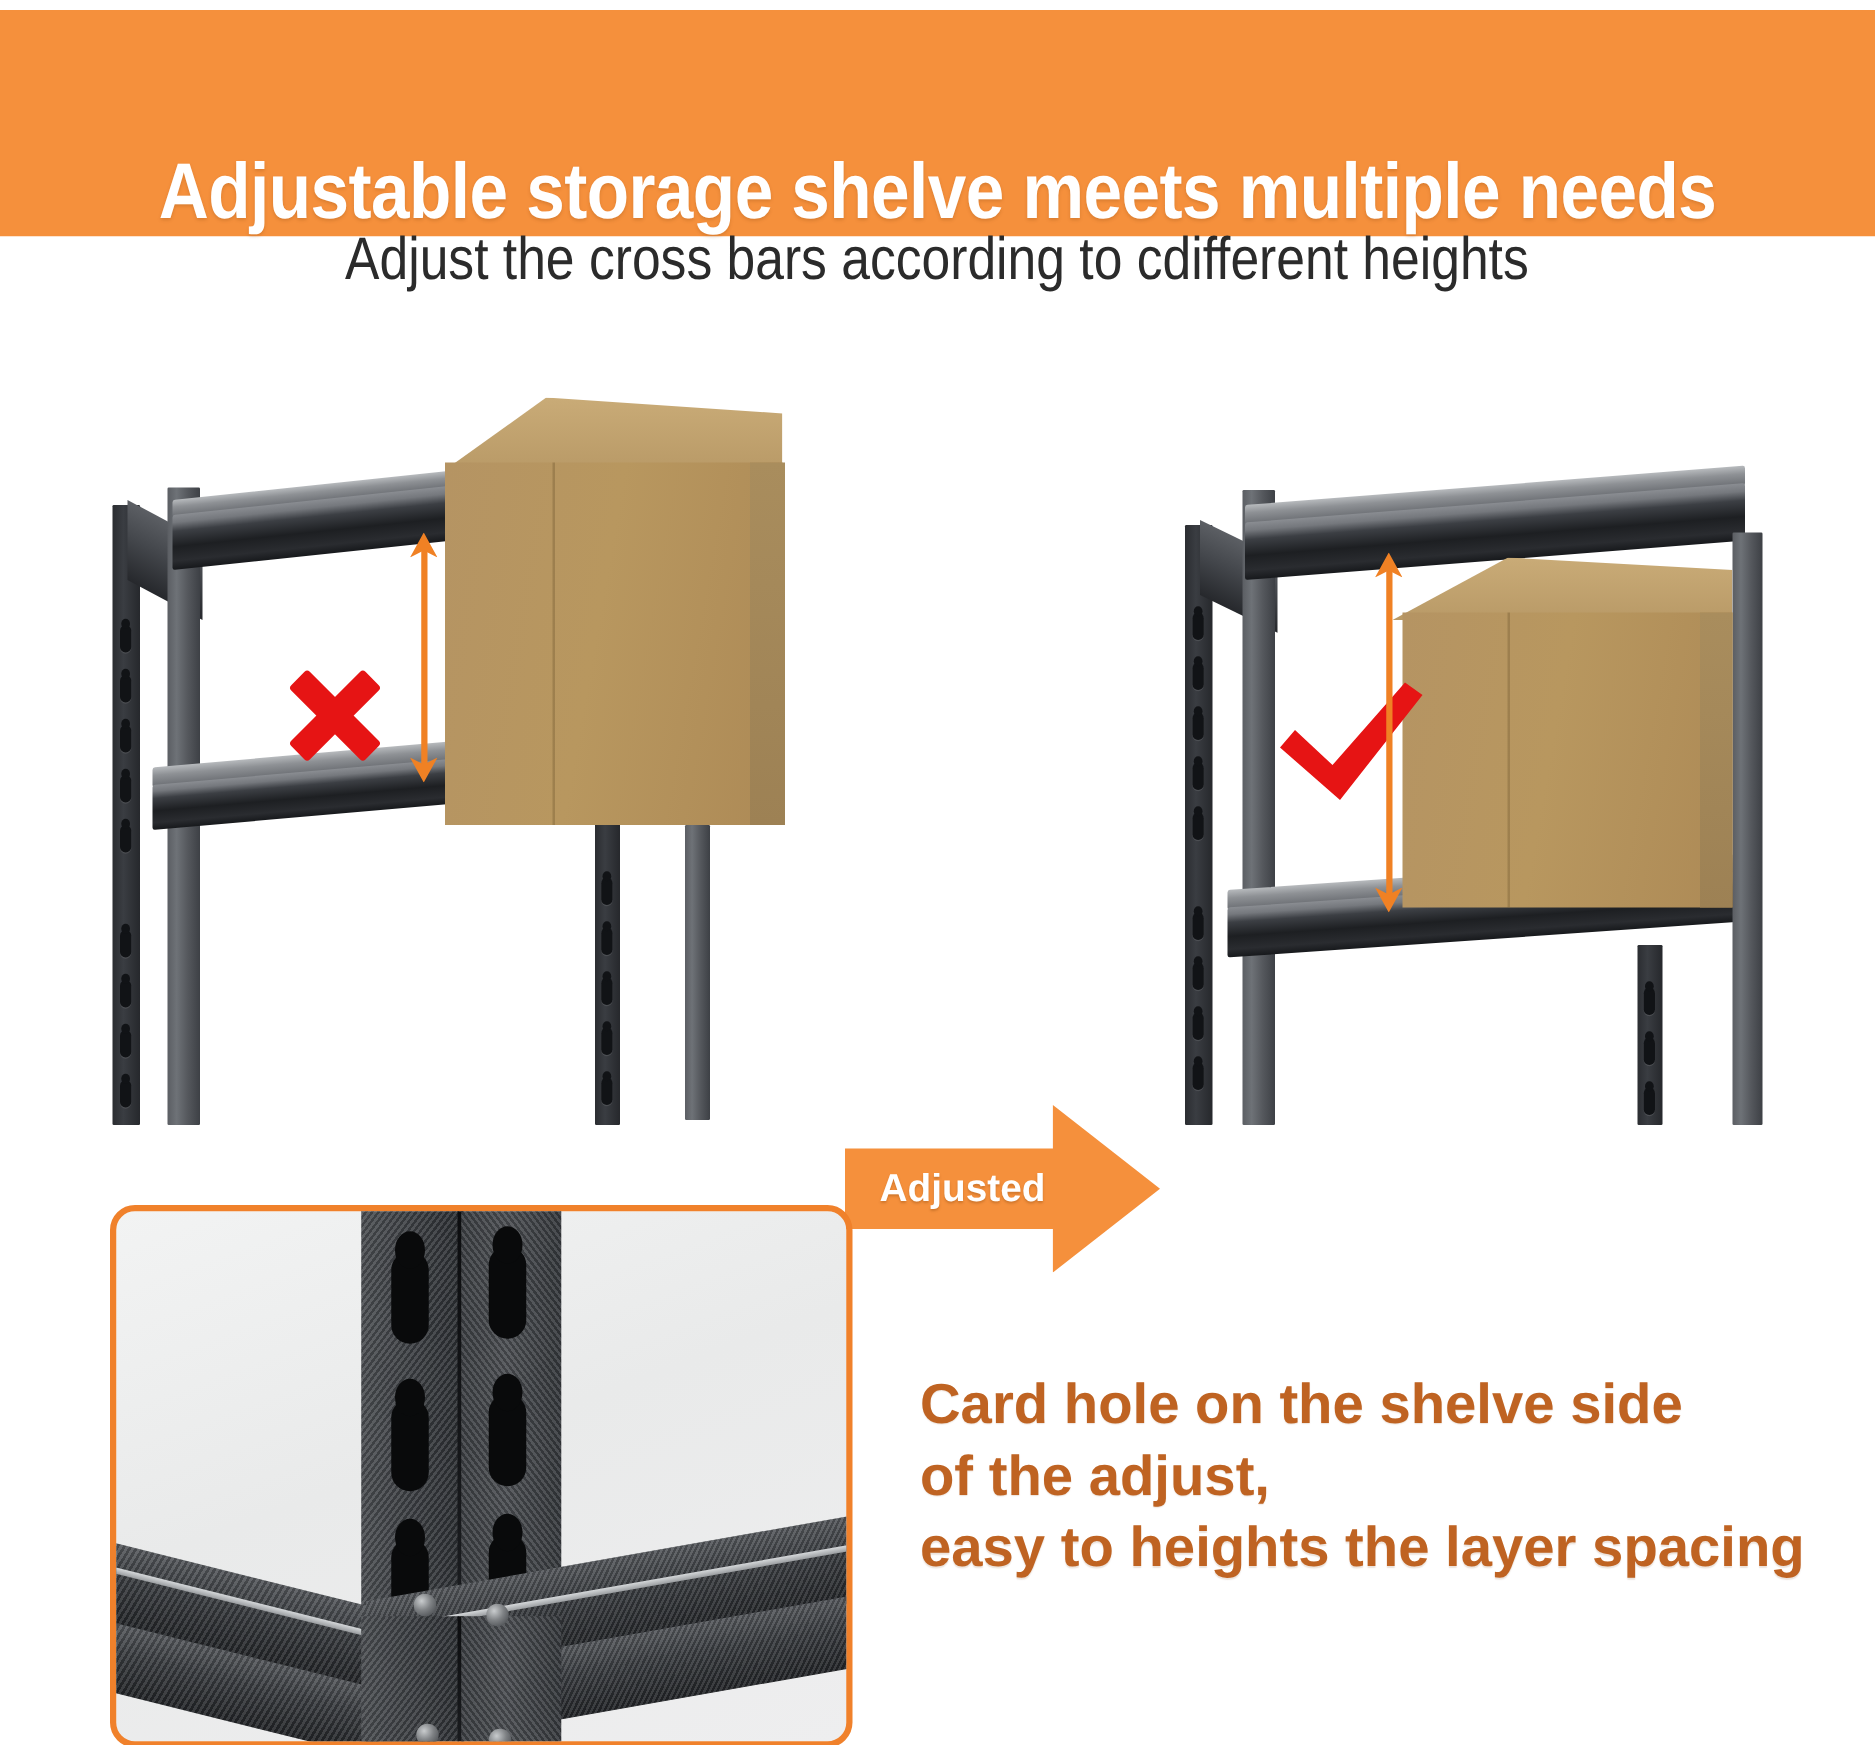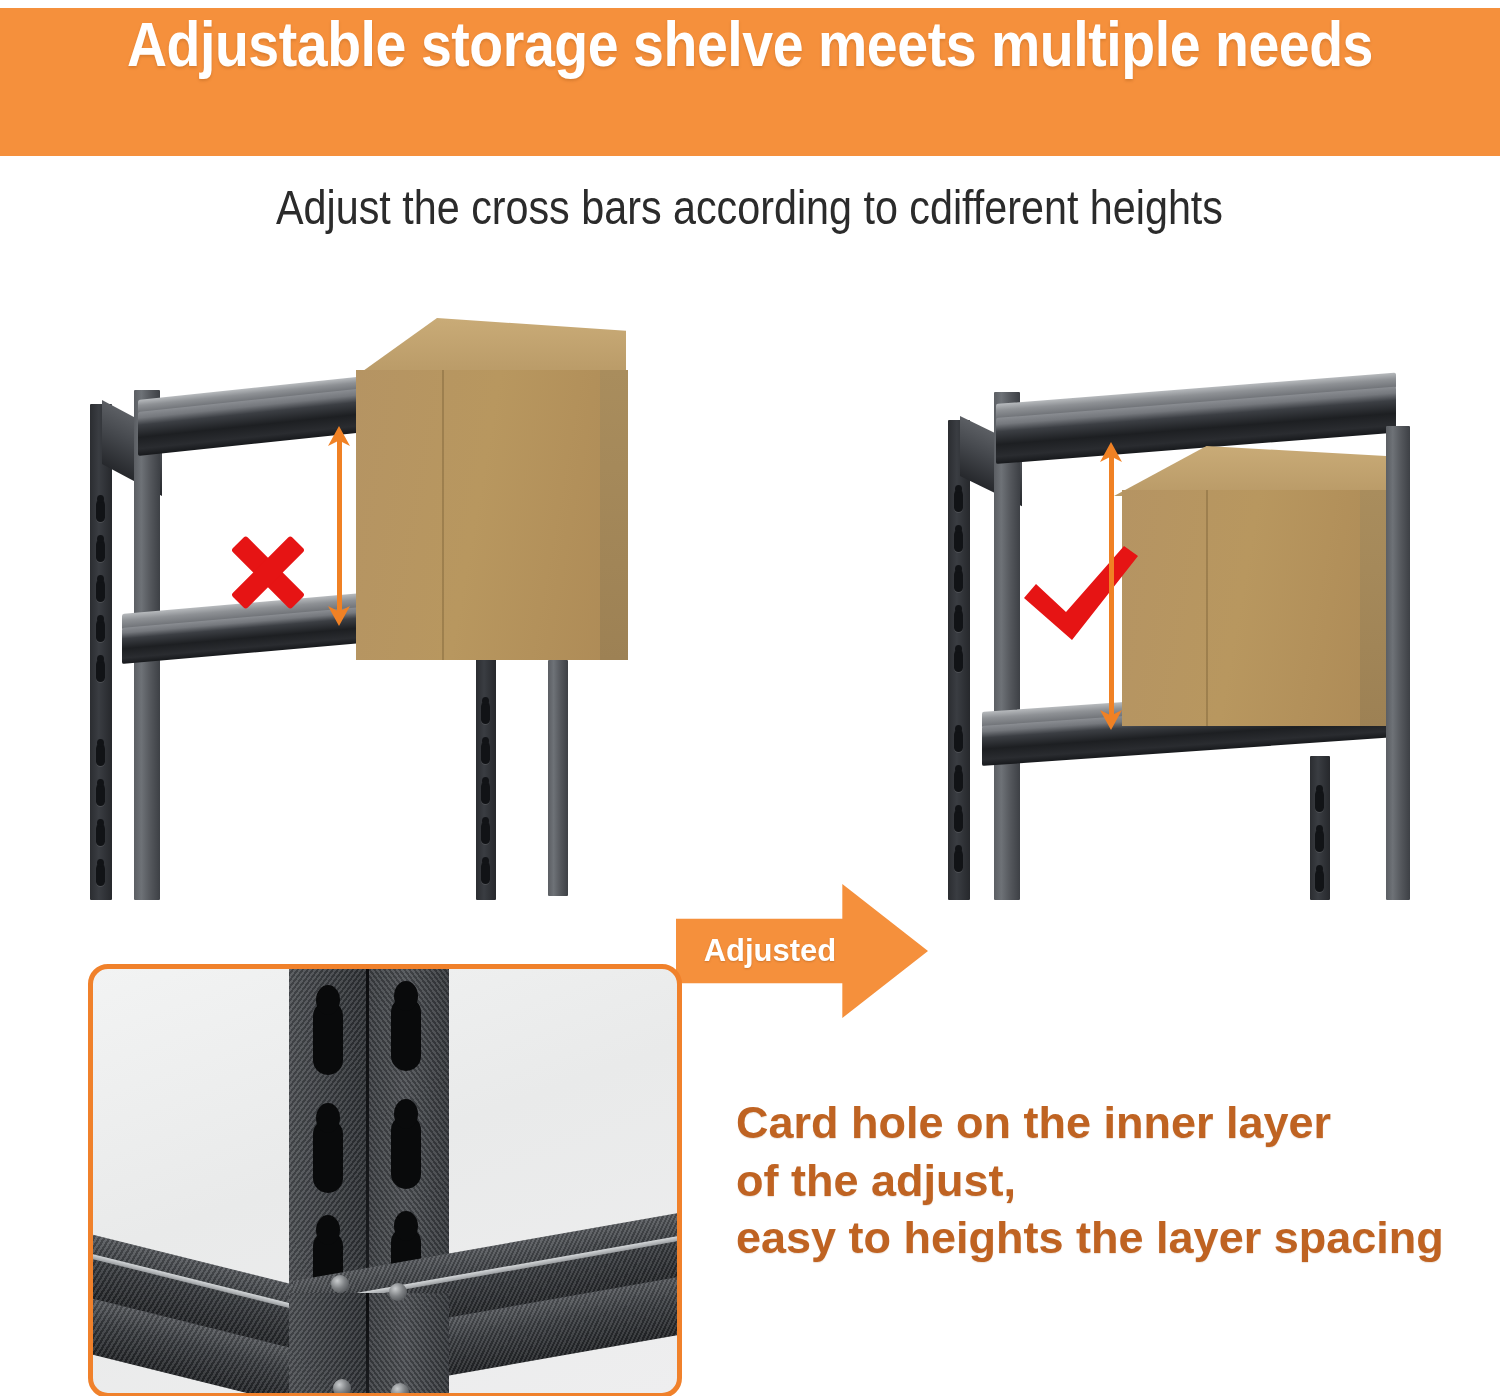--- a/index.html
+++ b/index.html
@@ -6,23 +6,23 @@
   body{
     width:1500px;height:1396px;
     background:#ffffff;
     font-family:"Liberation Sans","DejaVu Sans",sans-serif;
     overflow:hidden;position:relative;
   }
   .page{position:relative;width:1500px;height:1396px;background:#fff;}
 
   
   .banner{
-    position:absolute;left:0;top:8px;width:1500px;height:148px;
+    position:absolute;left:0;top:8px;width:1500px;height:181px;
     background:#F5903C;
-    display:flex;align-items:flex-start;justify-content:center;
+    display:flex;align-items:flex-end;justify-content:center;
   }
   .banner-title{
     color:#ffffff;
     font-size:63px;
     font-weight:bold;
     letter-spacing:-0.5px;
     transform:scaleX(0.88);
     transform-origin:center center;
     white-space:nowrap;
     text-shadow:0 2px 3px rgba(120,60,10,.22);
@@ -359,18 +359,18 @@
     <div class="ph-col-edge" style="left:273px;top:324px;width:5px;height:110px;"></div>
     <div class="ph-col-faceR" style="left:276px;top:324px;width:80px;height:110px;"></div>
 
     <div class="ph-bolt" style="left:238px;top:306px;"></div>
     <div class="ph-bolt" style="left:296px;top:314px;"></div>
     <div class="ph-bolt" style="left:240px;top:410px;"></div>
     <div class="ph-bolt" style="left:298px;top:414px;"></div>
   </div>
 
   <div class="caption">
-    <div>Card hole on the inner layer</div>
+    <div>Card hole on the shelve side</div>
     <div>of the adjust,</div>
     <div>easy to heights the layer spacing</div>
   </div>
 
 </div>
 
 </body></html>

